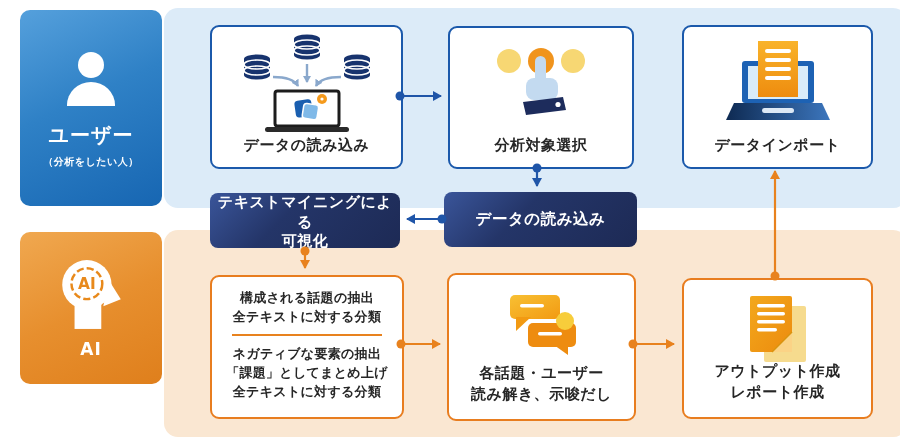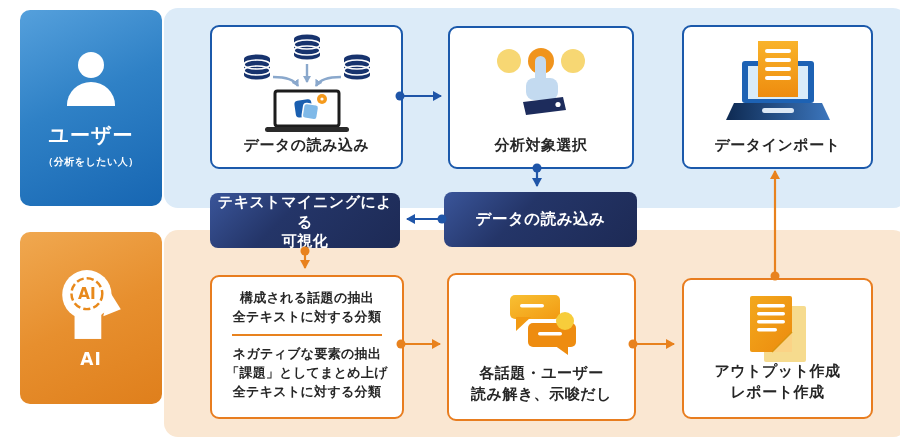--- a/index.html
+++ b/index.html
@@ -8,21 +8,21 @@
     font-family:"DejaVu Sans","Liberation Sans",sans-serif;
     margin-left:12px;
   }
   
   .band{position:absolute;border-radius:14px;}
   .band-user{left:152px;top:8px;width:743px;height:200px;background:#dcebf8;}
   .band-ai{left:152px;top:230px;width:743px;height:207px;background:#fae7d2;}
   
   .panel{position:absolute;border-radius:10px;display:flex;flex-direction:column;align-items:center;justify-content:center;color:#fff;text-align:center;}
   .panel-user{left:8px;top:10px;width:142px;height:196px;background:linear-gradient(155deg,#55a0dc 0%,#2f81c6 45%,#1766b2 100%);}
-  .panel-ai{left:8px;top:232px;width:142px;height:172px;background:linear-gradient(155deg,#f0a850 0%,#e78f2e 50%,#df7f1c 100%);}
+  .panel-ai{left:8px;top:232px;width:142px;height:152px;background:linear-gradient(155deg,#f0a850 0%,#e78f2e 50%,#df7f1c 100%);}
   .panel-title{font-size:20px;font-weight:bold;letter-spacing:1px;margin-top:10px;}
   .panel-sub{font-size:10px;font-weight:bold;margin-top:6px;letter-spacing:0.5px;}
   
   .box{position:absolute;background:#ffffff;border-radius:9px;}
   .box.b-blue{border:2px solid #1b59ab;}
   .box.b-orange{border:2px solid #e87d1f;}
   .box-label{position:absolute;left:0;right:0;bottom:10px;text-align:center;font-size:15px;font-weight:bold;color:#262626;letter-spacing:0.5px;line-height:1.45;}
   .box-icon{position:absolute;left:50%;transform:translateX(-50%);}
   
   .navybox{position:absolute;border-radius:8px;background:linear-gradient(135deg,#3a559a 0%,#243568 40%,#1d2a55 100%);

